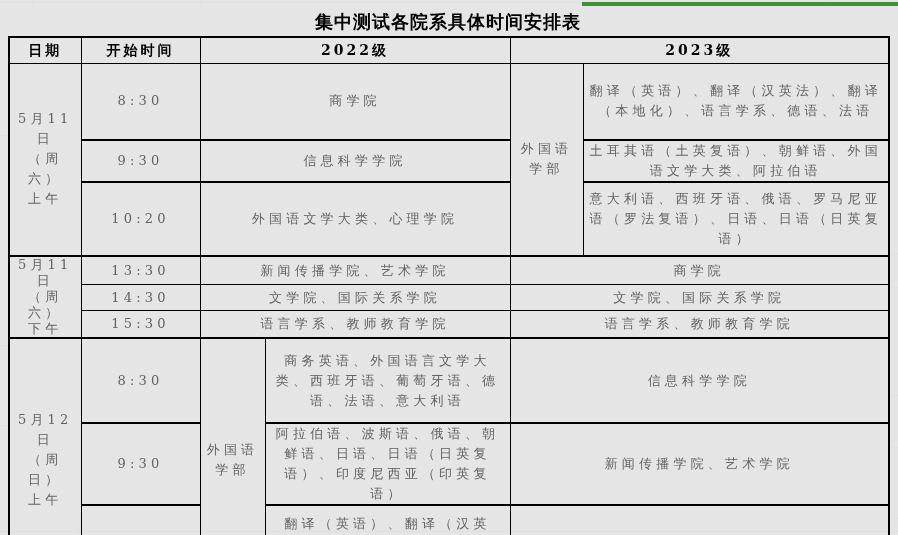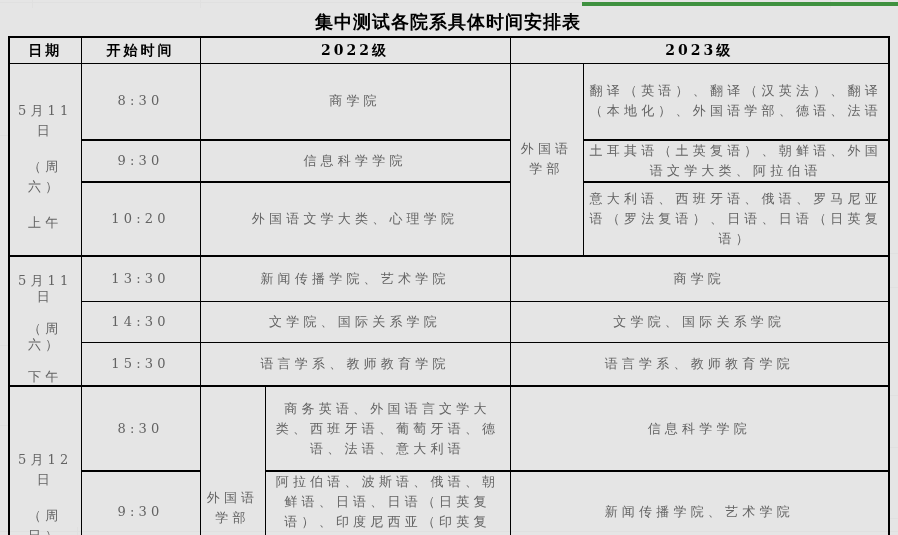--- a/index.html
+++ b/index.html
@@ -32,21 +32,21 @@
     font-weight:bold; color:#000; font-size:14px;
     letter-spacing:3px; line-height:24px;
   }
   tr.t2 td { border-top-width:2px; }
   td.date-cell  { letter-spacing:2px; line-height:19px; padding:0 1px; }
   td.time-cell  { letter-spacing:1px;margin-top:9px; }
   td.dept-cell  { letter-spacing:1.5px; line-height:18px; padding:0 2px; }
   td.detail     { text-align:left; line-height:19px; padding:0 4px; }
   tr.short td   { line-height:16px; }
   td.no-right   { border-right-style:hidden; }
-  .dl { display:block;margin-top:16px; }
+  .dl { display:block; }
 </style>
 </head>
 <body>
 
 <div class="stage">
 
   <div class="gridline" style="left:0;top:2px;width:582px;height:1px;"></div>
   <div class="gridline" style="left:32px;top:0;width:1px;height:8px;"></div>
   <div class="gridline" style="left:200px;top:0;width:1px;height:8px;"></div>
   <div class="gridline" style="left:830px;top:0;width:1px;height:8px;"></div>
@@ -84,21 +84,21 @@
 
     <tr style="height:77px">
       <td rowspan="3" class="date-cell">
         <span class="dl">5月11日</span>
         <span class="dl">（周六）</span>
         <span class="dl">上午</span>
       </td>
       <td class="time-cell">8:30</td>
       <td colspan="2">商学院</td>
       <td rowspan="3" class="dept-cell">外国语学部</td>
-      <td class="detail">翻译（英语）、翻译（汉英法）、翻译（本地化）、外国语学部、德语、法语</td>
+      <td class="detail">翻译（英语）、翻译（汉英法）、翻译（本地化）、语言学系、德语、法语</td>
     </tr>
     <tr class="t2" style="height:38px">
       <td class="time-cell">9:30</td>
       <td colspan="2">信息科学学院</td>
       <td class="detail">土耳其语（土英复语）、朝鲜语、外国语文学大类、阿拉伯语</td>
     </tr>
     <tr class="t2" style="height:74px">
       <td class="time-cell">10:20</td>
       <td colspan="2">外国语文学大类、心理学院</td>
       <td class="detail">意大利语、西班牙语、俄语、罗马尼亚语（罗法复语）、日语、日语（日英复语）</td>

